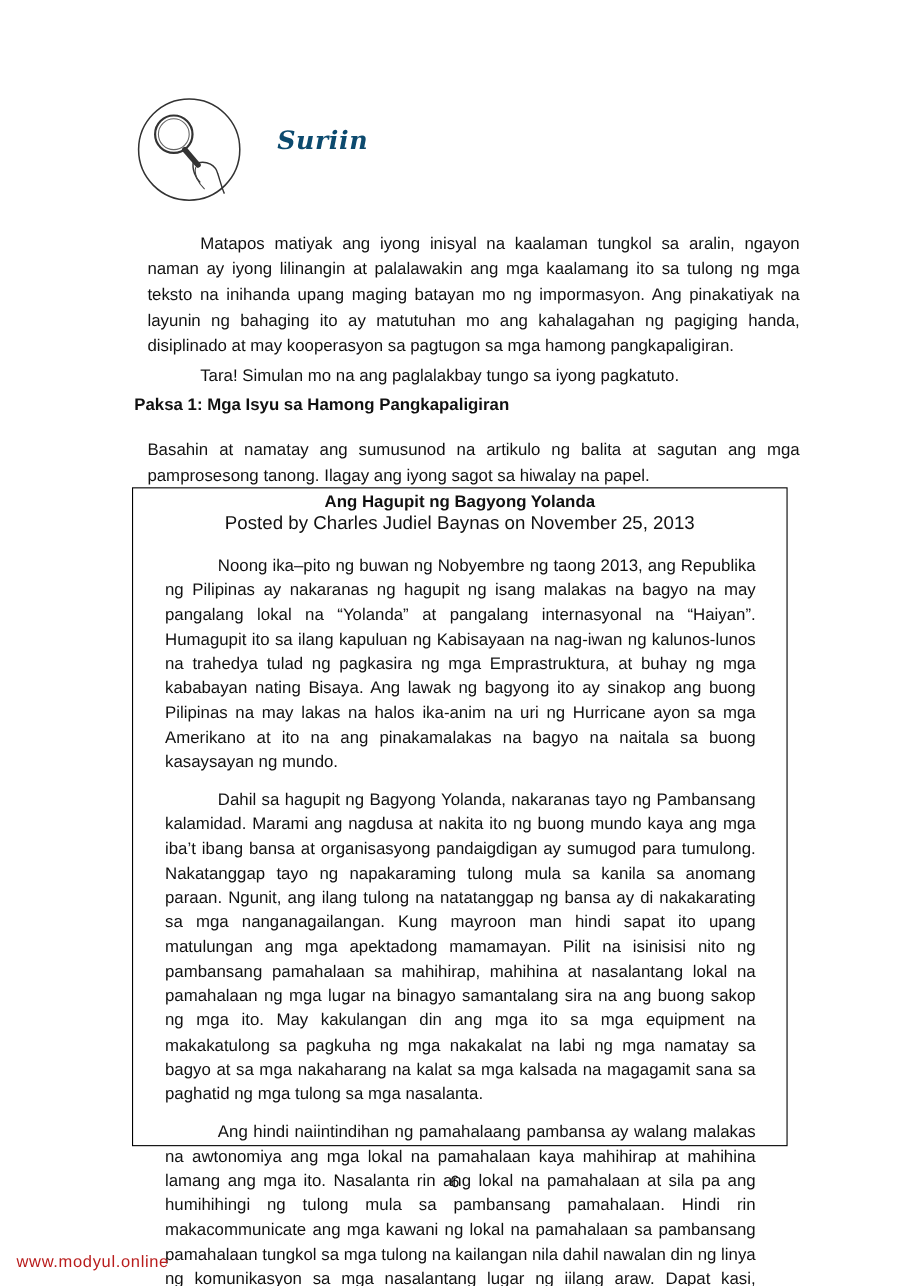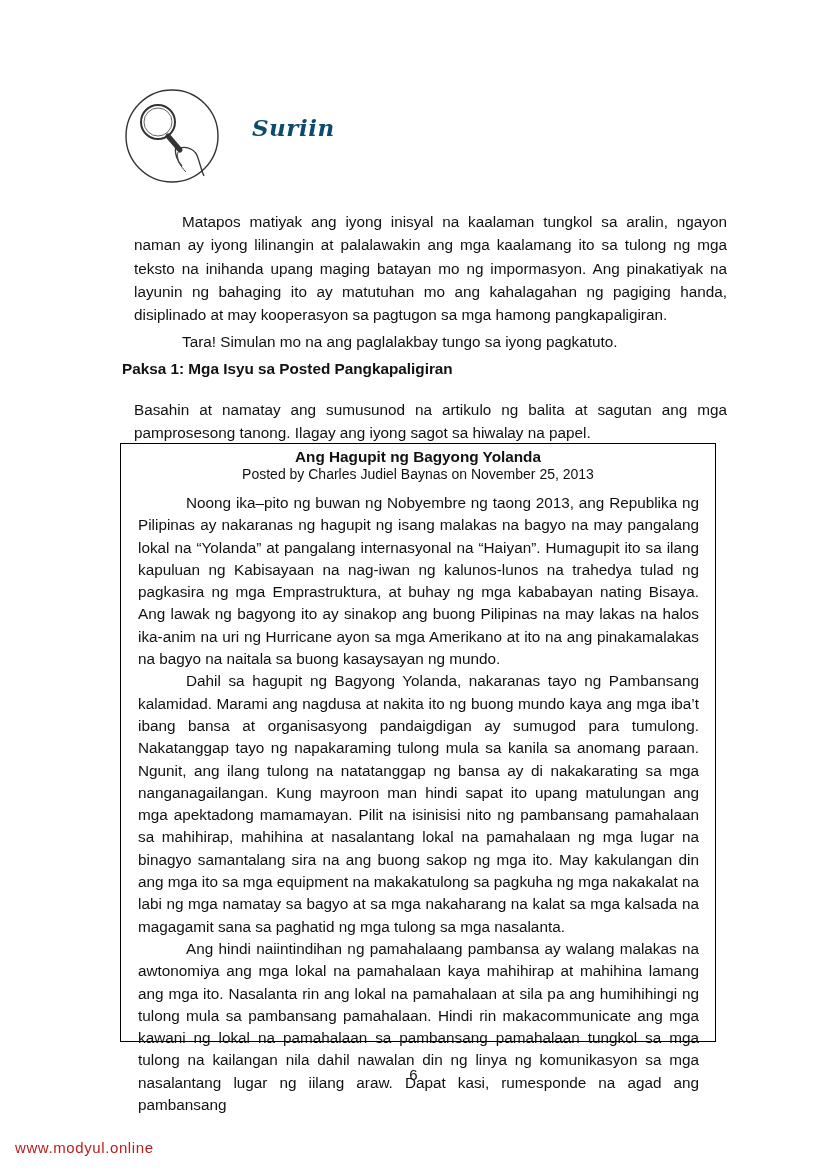--- a/index.html
+++ b/index.html
@@ -13,24 +13,24 @@
     .indent { text-indent: 48px; }
     .p-intro { top: 198px; }
     .p-tara { top: 318px; }
     .topic-heading { position: absolute; left: 122px; top: 360px; font-size: 15.3px; font-weight: bold; margin: 0; }
     .p-instr { top: 386px; }
     .article-box { position: absolute; left: 120px; top: 443px; width: 596px; height: 599px;
       border: 1.3px solid #000; box-sizing: border-box; padding-left: 15px; }
     .article-title { position: absolute; left: 0; right: 0; top: 4px; text-align: center;
       font-weight: bold; font-size: 15.3px; margin: 0; }
     .article-byline { position: absolute; left: 0; right: 0; top: 22px; text-align: center;
-      font-size: 14px; margin: 0; }
+      font-size: 17px; margin: 0; }
     .article-body { position: absolute; left: 17px; width: 561px; top: 48px; font-size: 15.3px;
       line-height: 22.3px; text-align: justify; }
-    .article-body p { margin: 0; text-indent: 48px; }
+    .article-body p { margin: 12px; text-indent: 48px; }
     .page-number { position: absolute; left: 0; right: 0; top: 1066px; text-align: center; font-size: 15px; margin:0; }
     .watermark { position: absolute; left: 0; right: 0; top: 1124px; text-align: left; font-size: 15px;
       color: #b91c1c; letter-spacing: 0.6px; margin:15px; }
   </style>
 </head>
 <body>
 
 <div class="icon-wrap">
   <svg width="96" height="96" viewBox="0 0 96 96">
     <circle cx="48" cy="48" r="46" fill="none" stroke="#333" stroke-width="1.4"></circle>
@@ -39,21 +39,21 @@
     <path d="M44 48 L56 62" stroke="#333" stroke-width="5" stroke-linecap="round"></path>
     <path d="M52 58 C50 66, 54 74, 58 78 M56 60 C64 58, 72 62, 74 70 C76 76, 78 84, 80 88" fill="none" stroke="#333" stroke-width="1.3"></path>
     <path d="M54 64 C52 70, 56 78, 62 84" fill="none" stroke="#444" stroke-width="1"></path>
   </svg>
 </div>
 <h1 class="section-title">Suriin</h1>
 
 <p class="para indent p-intro">Matapos matiyak ang iyong inisyal na kaalaman tungkol sa aralin, ngayon naman ay iyong lilinangin at palalawakin ang mga kaalamang ito sa tulong ng mga teksto na inihanda upang maging batayan mo ng impormasyon. Ang pinakatiyak na layunin ng bahaging ito ay matutuhan mo ang kahalagahan ng pagiging handa, disiplinado at may kooperasyon sa pagtugon sa mga hamong pangkapaligiran.</p>
 <p class="para indent p-tara">Tara! Simulan mo na ang paglalakbay tungo sa iyong pagkatuto.</p>
 
-<h2 class="topic-heading">Paksa 1: Mga Isyu sa Posted Pangkapaligiran</h2>
+<h2 class="topic-heading">Paksa 1: Mga Isyu sa Hamong Pangkapaligiran</h2>
 <p class="para p-instr">Basahin at namatay ang sumusunod na artikulo ng balita at sagutan ang mga pamprosesong tanong. Ilagay ang iyong sagot sa hiwalay na papel.</p>
 
 <div class="article-box">
   <h3 class="article-title">Ang Hagupit ng Bagyong Yolanda</h3>
   <p class="article-byline">Posted by Charles Judiel Baynas on November 25, 2013</p>
   <div class="article-body">
     <p>Noong ika–pito ng buwan ng Nobyembre ng taong 2013, ang Republika ng Pilipinas ay nakaranas ng hagupit ng isang malakas na bagyo na may pangalang lokal na “Yolanda” at pangalang internasyonal na “Haiyan”. Humagupit ito sa ilang kapuluan ng Kabisayaan na nag-iwan ng kalunos-lunos na trahedya tulad ng pagkasira ng mga Emprastruktura, at buhay ng mga kababayan nating Bisaya.  Ang lawak ng bagyong ito ay sinakop ang buong Pilipinas na may lakas na halos ika-anim na uri ng Hurricane ayon sa mga Amerikano at ito na ang pinakamalakas na bagyo na naitala sa buong kasaysayan ng mundo.</p>
     <p>Dahil sa hagupit ng Bagyong Yolanda, nakaranas tayo ng Pambansang kalamidad. Marami ang nagdusa at nakita ito ng buong mundo kaya ang mga iba’t ibang bansa at organisasyong pandaigdigan ay sumugod para tumulong. Nakatanggap tayo ng napakaraming tulong mula sa kanila sa anomang paraan. Ngunit, ang ilang tulong na natatanggap ng bansa ay di nakakarating sa mga nanganagailangan. Kung mayroon man hindi sapat ito upang matulungan ang mga apektadong mamamayan. Pilit na isinisisi nito ng pambansang pamahalaan sa mahihirap, mahihina at nasalantang lokal na pamahalaan ng mga lugar na binagyo samantalang sira na ang buong sakop ng mga ito. May kakulangan din ang mga ito sa mga equipment na makakatulong sa pagkuha ng mga nakakalat na labi ng mga namatay sa bagyo at sa mga nakaharang na kalat sa mga kalsada na magagamit sana sa paghatid ng mga tulong sa mga nasalanta.</p>
     <p>Ang hindi naiintindihan ng pamahalaang pambansa ay walang malakas na awtonomiya ang mga lokal na pamahalaan kaya mahihirap at mahihina lamang ang mga ito. Nasalanta rin ang lokal na pamahalaan at sila pa ang humihihingi ng tulong mula sa pambansang pamahalaan. Hindi rin makacommunicate ang mga kawani ng lokal na pamahalaan sa pambansang pamahalaan tungkol sa mga tulong na kailangan nila dahil nawalan din ng linya ng komunikasyon sa mga nasalantang lugar ng iilang araw. Dapat kasi, rumesponde na agad ang pambansang</p>
   </div>

